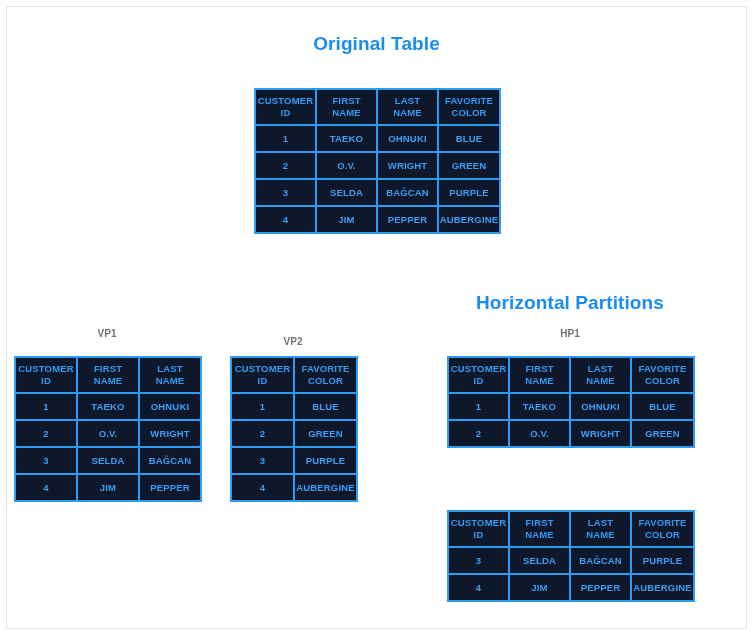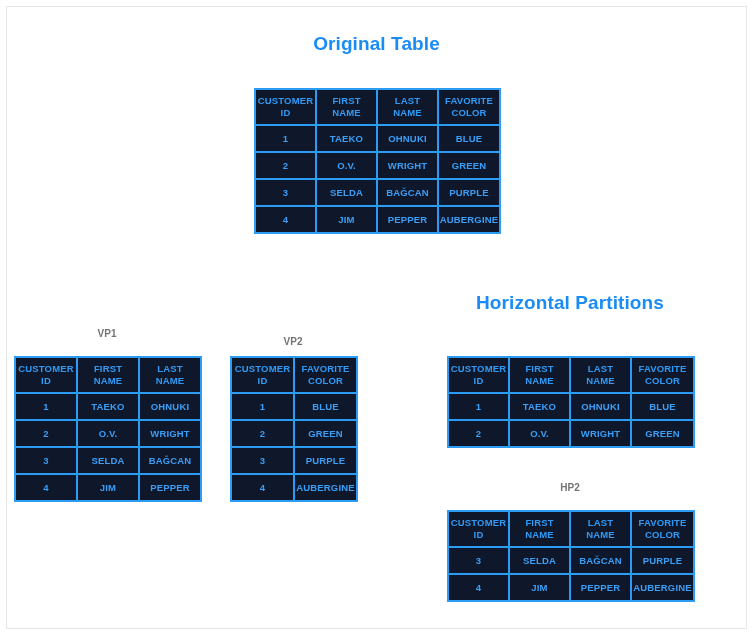--- a/index.html
+++ b/index.html
@@ -203,20 +203,21 @@
         </tr>
         <tr class="body">
           <td>4</td>
           <td>AUBERGINE</td>
         </tr>
       </tbody>
   </table>
 
   <div class="section-title" style="left:447px; top:292px; width:246px;">Horizontal Partitions</div>
 
+  <div class="sub-title" style="left:447px; top:328px; width:246px;">HP1</div>
 
   <table class="ptable" id="tbl-hp1" style="left:447px; top:356px; width:246px;">
     <colgroup>
       <col style="width:61px">
         <col style="width:61px">
       <col style="width:61px">
         <col style="width:63px">
     </colgroup>
     <tbody>
         <tr class="head">
@@ -237,21 +238,20 @@
         </tr>
         <tr class="body">
           <td>2</td>
           <td>O.V.</td>
           <td>WRIGHT</td>
           <td>GREEN</td>
         </tr>
       </tbody>
   </table>
 
-  <div class="sub-title" style="left:447px; top:482px; width:246px;">HP2</div>
 
   <table class="ptable" id="tbl-hp2" style="left:447px; top:510px; width:246px;">
     <colgroup>
       <col style="width:61px">
         <col style="width:61px">
       <col style="width:61px">
         <col style="width:63px">
     </colgroup>
     <tbody>
         <tr class="head">

